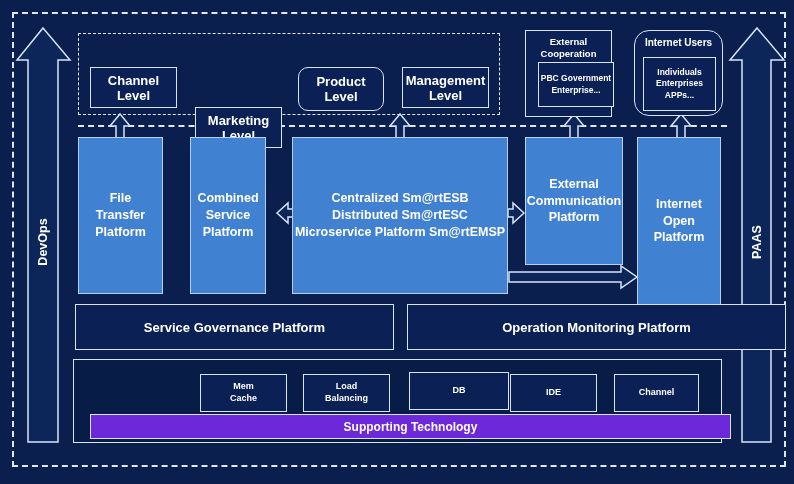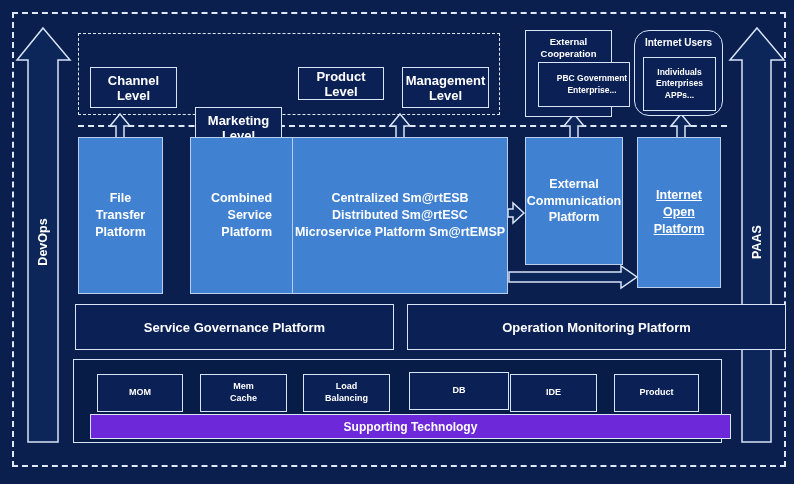--- a/index.html
+++ b/index.html
@@ -80,94 +80,91 @@
 
   <div class="rail-label" style="left:-2px;top:228px;">DevOps</div>
   <div class="rail-label" style="left:712px;top:228px;">PAAS</div>
 
   <div class="abs dark-box level-label" style="left:90px;top:67px;width:87px;height:41px;">
     <span>Channel Level</span>
   </div>
   <div class="abs dark-box level-label" style="left:195px;top:67px;width:87px;height:41px;margin-top:40px;">
     <span>Marketing Level</span>
   </div>
-  <div class="abs dark-box level-label" style="left:298px;top:67px;width:86px;height:33px;">
+  <div class="abs dark-box level-label" style="left:298px;top:67px;width:86px;height:44px;border-radius:10px;">
     <span>Product Level</span>
   </div>
   <div class="abs dark-box level-label" style="left:402px;top:67px;width:87px;height:41px;">
     <span>Management Level</span>
   </div>
 
   <div class="abs outer-holder" style="left:525px;top:30px;width:87px;height:87px;">
     <div class="holder-title" style="position:absolute;left:0;right:0;top:5px;">External
 Cooperation</div>
-    <div class="inner-box" style="position:absolute;left:12px;top:31px;width:74px;height:43px;padding-left:16px;">PBC Government
+    <div class="inner-box" style="position:absolute;left:12px;top:31px;width:74px;height:43px;">PBC Government
 Enterprise...</div>
   </div>
 
   <div class="abs outer-holder" style="left:634px;top:30px;width:89px;height:86px;border-radius:15px;">
     <div class="holder-title" style="position:absolute;left:0;right:0;top:6px;font-size:10px;font-weight:bold;">Internet Users</div>
     <div class="inner-box" style="position:absolute;left:8px;top:26px;width:71px;height:52px;">Individuals
 Enterprises
 APPs...</div>
   </div>
 
   <div class="abs platform" style="left:78px;top:137px;width:85px;height:157px;">
     <span>File
 Transfer
 Platform</span>
   </div>
-  <div class="abs platform" style="left:190px;top:137px;width:103px;height:157px;text-align:right;">
+  <div class="abs platform" style="left:190px;top:137px;width:76px;height:157px;">
     <span>Combined
 Service
 Platform</span>
   </div>
   <div class="abs platform" style="left:292px;top:137px;width:216px;height:157px;">
     <span>Centralized Sm@rtESB
 Distributed Sm@rtESC
 Microservice Platform Sm@rtEMSP</span>
   </div>
   <div class="abs platform" style="left:525px;top:137px;width:98px;height:128px;">
     <span>External
 Communication
 Platform</span>
   </div>
-  <div class="abs platform" style="left:637px;top:137px;width:84px;height:151px;text-decoration:underline;">
+  <div class="abs platform" style="left:637px;top:137px;width:84px;height:168px;">
     <span>Internet
 Open
 Platform</span>
   </div>
 
   <div class="abs dark-box gov" style="left:75px;top:304px;width:319px;height:46px;">
     <span>Service Governance Platform</span>
   </div>
   <div class="abs dark-box gov" style="left:407px;top:304px;width:379px;height:46px;">
     <span>Operation Monitoring Platform</span>
   </div>
 
   <div class="abs" style="left:73px;top:359px;width:649px;height:84px;border:1.5px solid #d8e4f7;background:rgba(7,22,64,0.35);"></div>
 
-  <div class="abs dark-box tech-label" style="left:97px;top:374px;width:86px;height:38px;">
-    <span>MOM</span>
-  </div>
   <div class="abs dark-box tech-label" style="left:200px;top:374px;width:87px;height:38px;">
     <span>Mem
 Cache</span>
   </div>
   <div class="abs dark-box tech-label" style="left:303px;top:374px;width:87px;height:38px;">
     <span>Load
 Balancing</span>
   </div>
   <div class="abs dark-box tech-label" style="left:409px;top:372px;width:100px;height:38px;">
     <span>DB</span>
   </div>
   <div class="abs dark-box tech-label" style="left:510px;top:374px;width:87px;height:38px;">
     <span>IDE</span>
   </div>
   <div class="abs dark-box tech-label" style="left:614px;top:374px;width:85px;height:38px;">
-    <span>Product</span>
+    <span>Channel</span>
   </div>
 
   <div class="abs supp-bar" style="left:90px;top:414px;width:641px;height:25px;">
     <span>Supporting Technology</span>
   </div>
 
 </div>
 
 </body></html>

